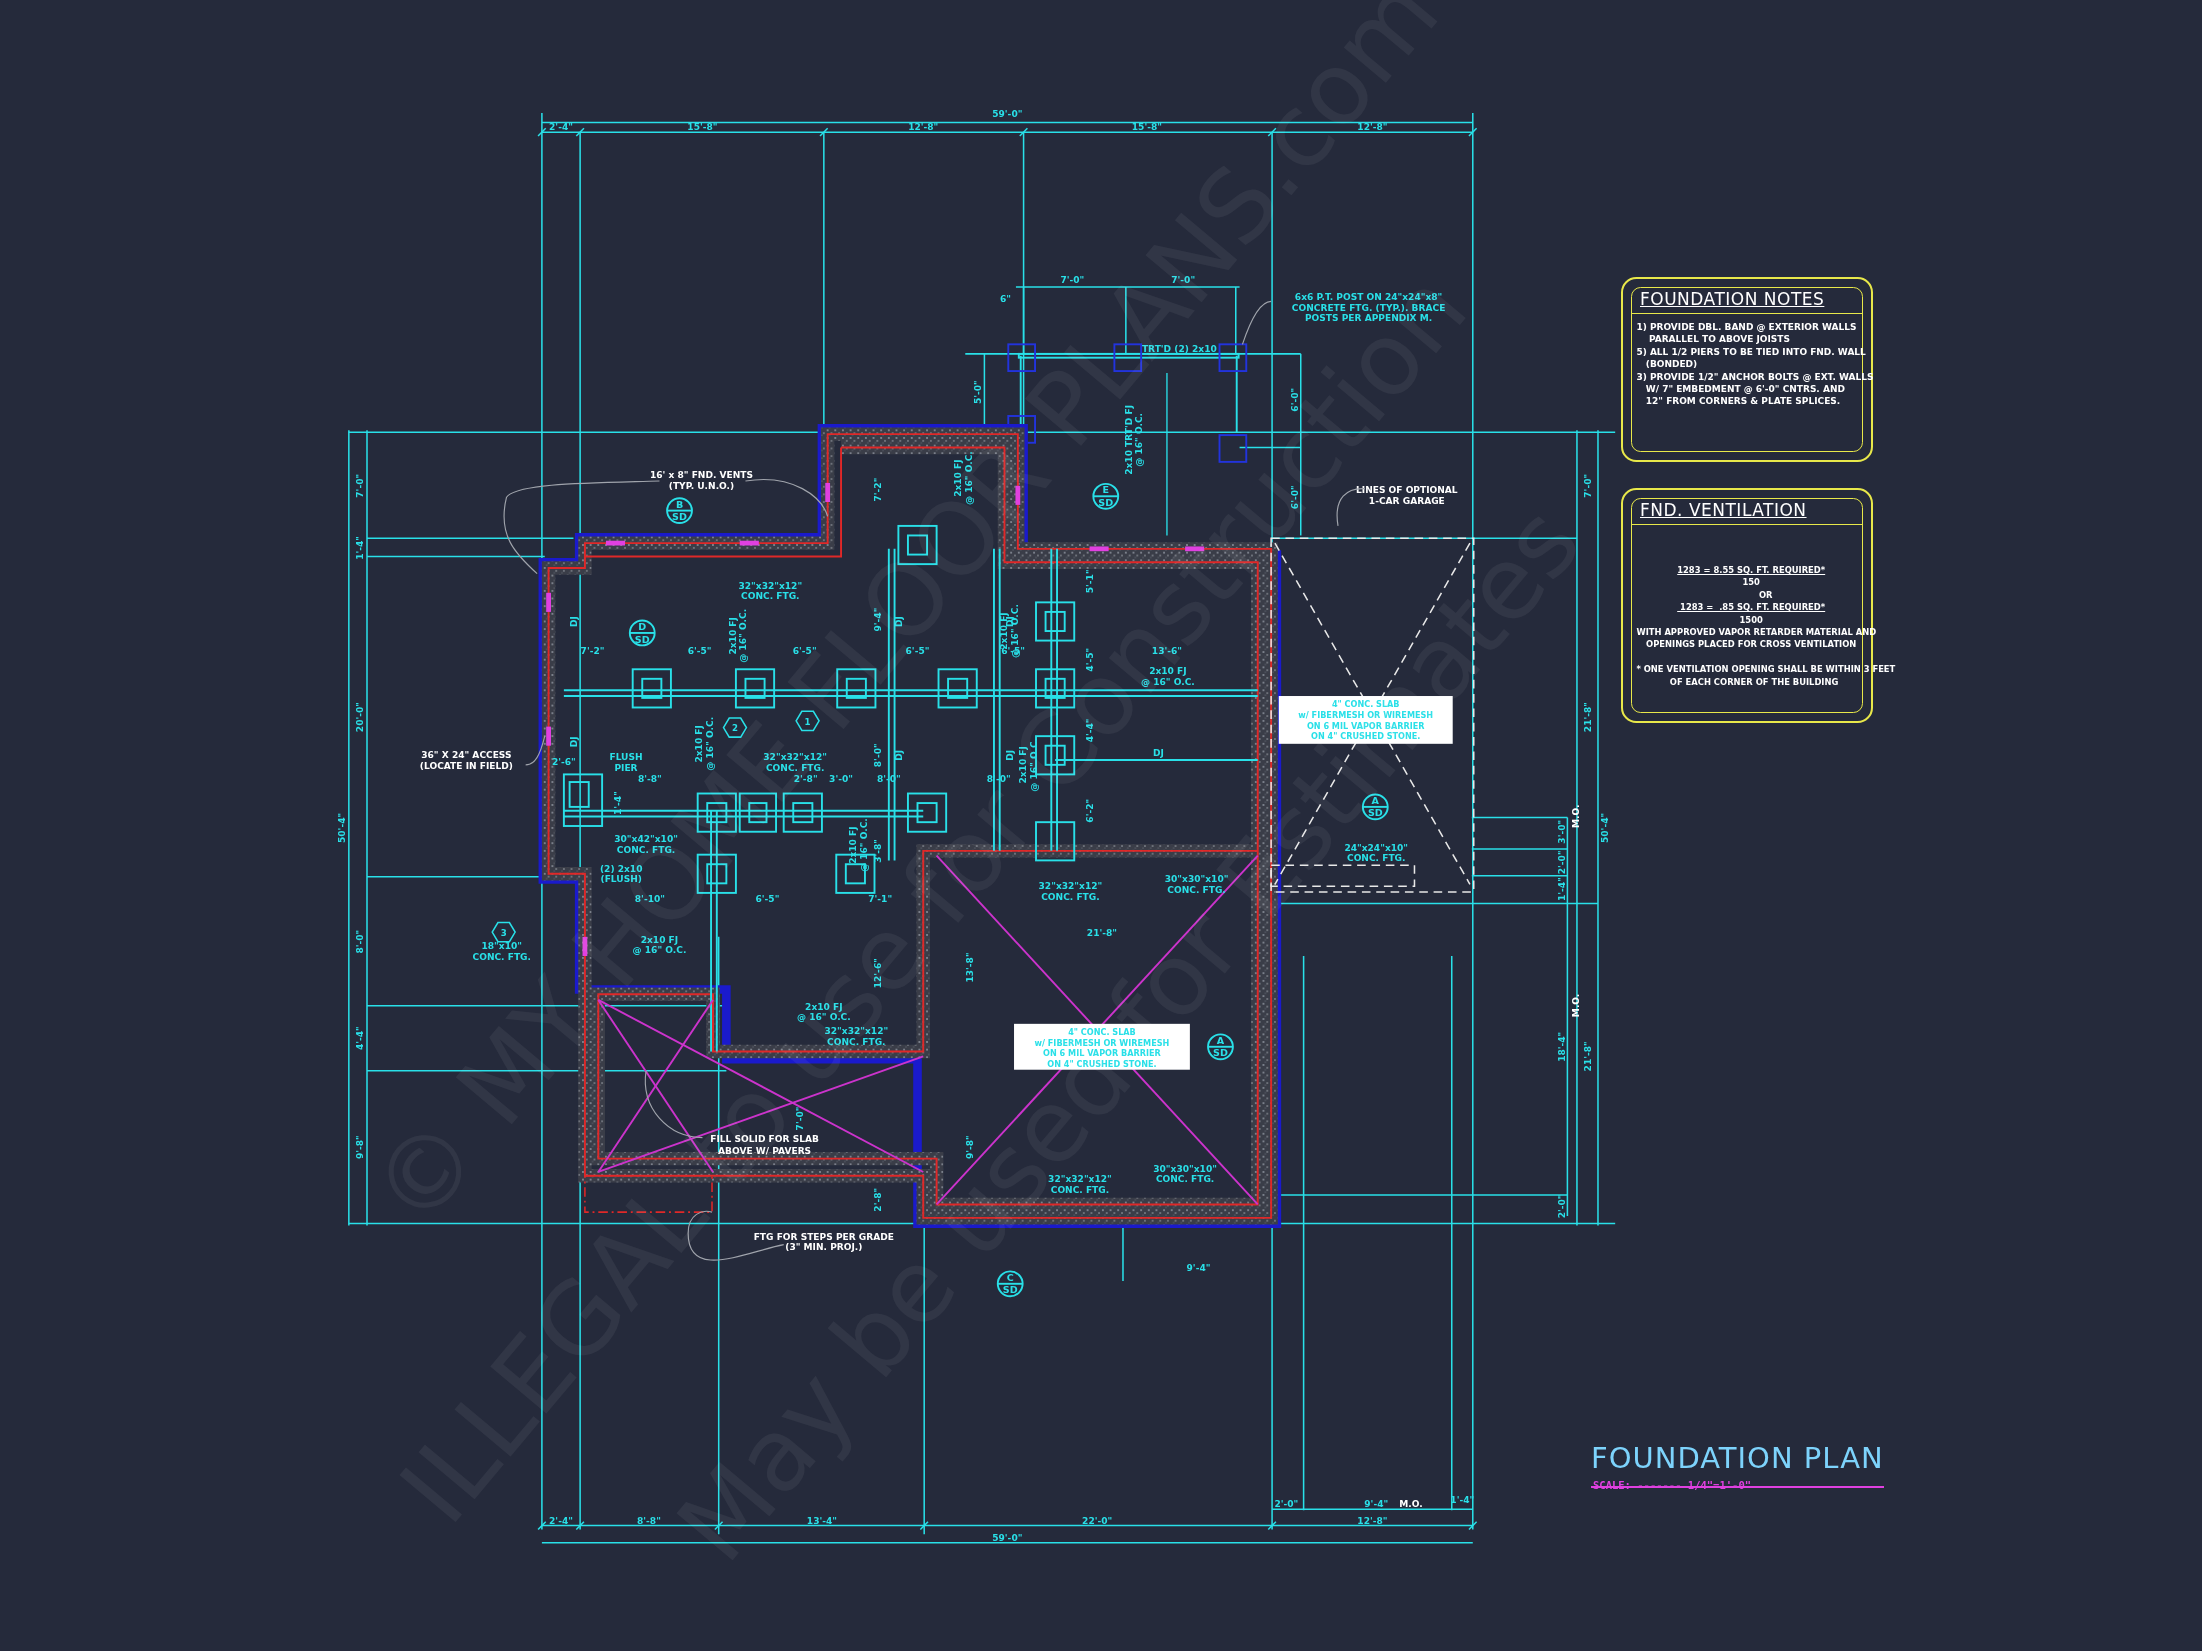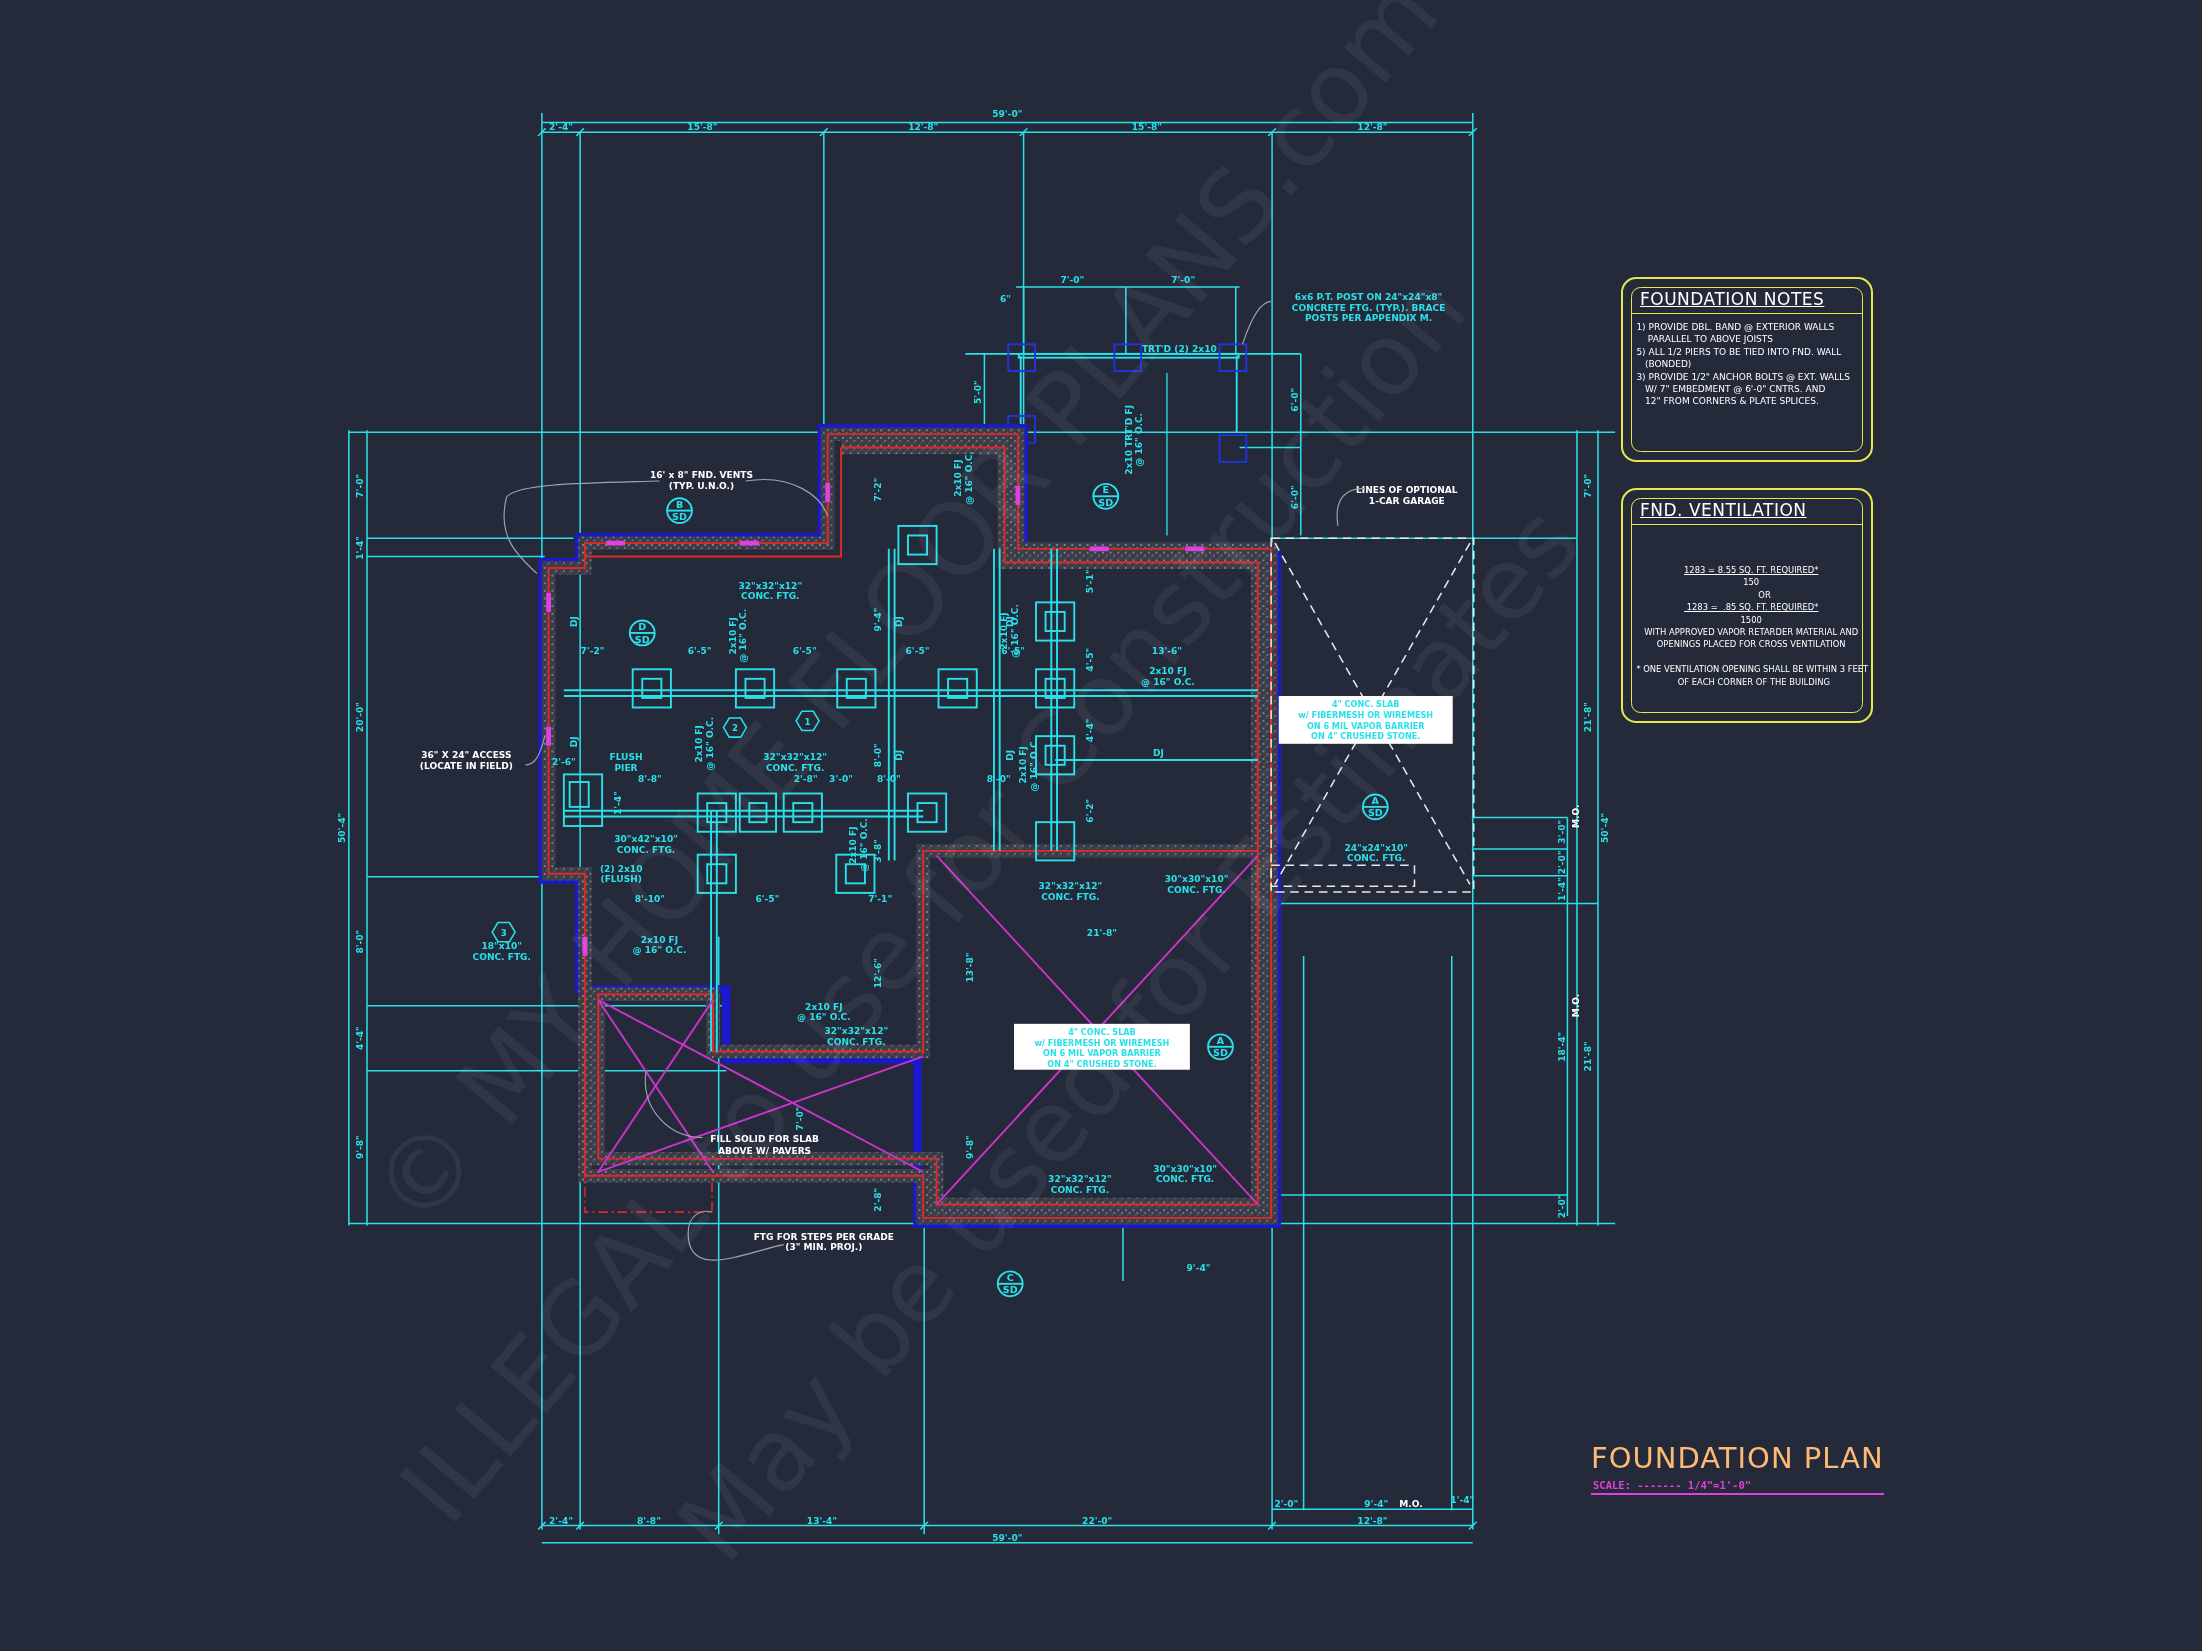--- a/index.html
+++ b/index.html
@@ -3,23 +3,23 @@
 <meta charset="utf-8">
 <style>
   html, body { margin:0; padding:0; background:#252a3b; }
   body { width:2202px; height:1652px; overflow:hidden; position:relative; font-family:"DejaVu Sans", sans-serif; }
   #stage { position:absolute; left:0; top:0; width:2202px; height:1652px; }
   svg text { font-family:"DejaVu Sans", sans-serif; }
   .note-box { position:absolute; border:2.9px solid #e8e84a; border-radius:15.3px; box-sizing:border-box; }
   .note-inner { position:absolute; left:7.6px; top:7.6px; right:7.6px; bottom:7.6px; border:1.9px solid #e8e84a; border-radius:9.6px; }
   .note-title { position:absolute; left:17px; top:9.6px; color:#ffffff; font-family:"DejaVu Sans", sans-serif; font-size:17px; letter-spacing:0.5px; text-decoration:underline; }
   .note-rule { position:absolute; left:0; right:0; top:34px; border-top:1.9px solid #e8e84a; }
-  .note-body { position:absolute; left:13.4px; top:42px; right:5px; color:#ffffff; font-family:"DejaVu Sans", sans-serif; font-size:9px; line-height:12.4px; font-weight:normal; }
+  .note-body { position:absolute; left:13.4px; top:42px; right:5px; color:#ffffff; font-family:"DejaVu Sans", sans-serif; font-size:9px; line-height:12.4px; font-weight:bold; }
   .note-body div { white-space:pre; }
-  .plan-title { position:absolute; left:1591px; top:1441px; color:#fdba74; font-family:"DejaVu Sans", sans-serif; font-size:29px; letter-spacing:1px; border-bottom:2.9px solid #e040e0; padding-bottom:18px; }
+  .plan-title { position:absolute; left:1591px; top:1441px; color:#7dd3fc; font-family:"DejaVu Sans", sans-serif; font-size:29px; letter-spacing:1px; border-bottom:2.9px solid #e040e0; padding-bottom:11px; }
   .plan-scale { position:absolute; left:1593px; top:1479px; color:#e040e0; font-family:"DejaVu Sans Mono", monospace; font-size:10.5px; font-weight:bold; }
 </style>
 </head>
 <body>
 
 <div id="stage">
 <svg width="2202" height="1652" viewBox="0 0 2304 1728" xmlns="http://www.w3.org/2000/svg">
   <defs>
     <pattern id="conc" width="8" height="8" patternUnits="userSpaceOnUse">
       <rect width="8" height="8" fill="#3a3d48"></rect>

